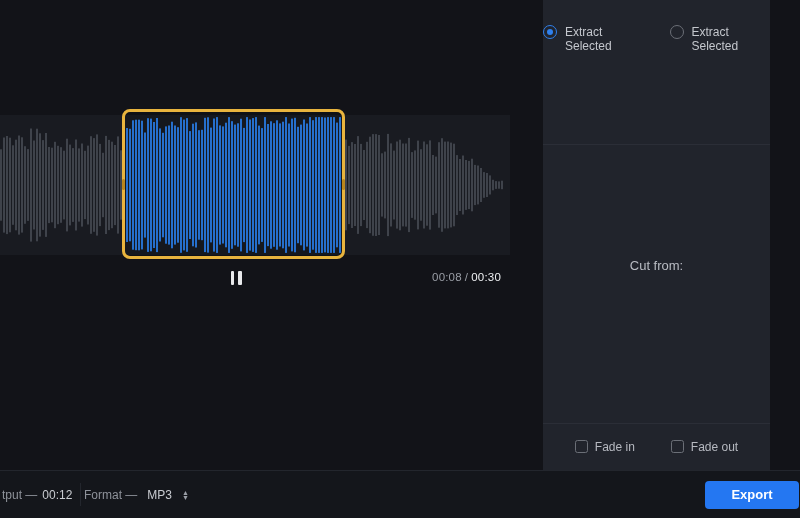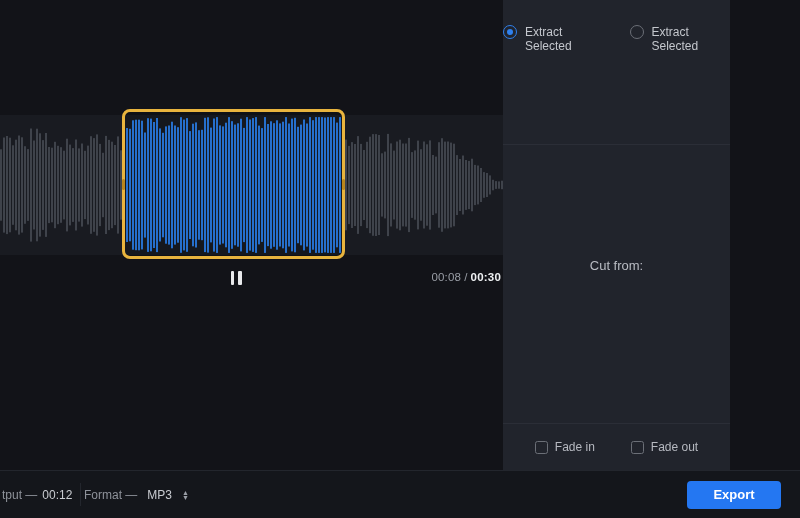--- a/index.html
+++ b/index.html
@@ -24,59 +24,59 @@
   .handle.l{left:-3px;}
   .handle.r{right:-3px;}
 
   .transport{position:absolute;left:0;top:266px;width:525px;height:24px;}
   .pause-btn{
     position:absolute;left:224px;top:2px;width:24px;height:20px;
     background:transparent;border:none;display:flex;align-items:center;justify-content:center;gap:4px;cursor:pointer;padding:0;
   }
   .pause-btn span{display:block;width:3.5px;height:14px;background:#e9eaec;border-radius:1px;}
   .time{position:absolute;right:24px;top:5px;font-size:11.5px;color:#9a9ea6;letter-spacing:.2px;}
-  .time b{color:#eef0f2;font-weight:700;margin-left:3px;}
+  .time b{color:#eef0f2;font-weight:400;margin-left:3px;}
   .time .sep{margin-left:3px;}
 
   
-  .panel{position:absolute;left:503px;top:0;width:227px;height:470px;background:#21242c;}
+  .panel{position:absolute;left:543px;top:0;width:227px;height:470px;background:#21242c;}
   .sec1{height:145px;border-bottom:1px solid #2b2e37;box-sizing:border-box;
         display:flex;justify-content:center;gap:26px;padding-top:25px;}
   .radio-row{display:flex;align-items:flex-start;gap:8px;color:#c4c7cd;font-size:12px;cursor:pointer;height:15px;}
   .radio{width:14px;height:14px;border-radius:50%;border:1.5px solid #6b6f77;box-sizing:border-box;position:relative;flex:none;}
   .radio.sel{border-color:#2f80ed;}
   .radio.sel::after{content:"";position:absolute;left:2.5px;top:2.5px;width:6px;height:6px;border-radius:50%;background:#2f80ed;}
   .radio-row .lbl{line-height:14px;}
 
   .sec2{height:279px;border-bottom:1px solid #2b2e37;box-sizing:border-box;
         display:flex;flex-direction:column;align-items:center;justify-content:center;}
   .cut-label{color:#b9bcc3;font-size:13px;margin-bottom:24px;margin-top:-14px;}
   .cut-row{display:flex;align-items:center;gap:11px;}
   .time-input{
     width:84px;height:27px;background:#1a1d23;border:1px solid #3c4049;border-radius:4px;
     color:#dadce0;font-size:12px;text-align:center;font-family:"Liberation Sans", sans-serif;outline:none;box-sizing:border-box;
   }
   .to{color:#b9bcc3;font-size:12px;}
 
   .sec3{height:46px;display:flex;align-items:center;justify-content:center;gap:36px;}
-  .check-row{display:flex;align-items:flex-end;gap:7px;color:#b6b9c0;font-size:12px;cursor:pointer;}
+  .check-row{display:flex;align-items:flex-start;gap:7px;color:#b6b9c0;font-size:12px;cursor:pointer;}
   .checkbox{width:13px;height:13px;border:1.5px solid #6b6f77;border-radius:2.5px;box-sizing:border-box;flex:none;}
 
   
   .bottombar{position:absolute;left:0;top:470px;width:800px;height:48px;background:#14161b;
              border-top:1px solid #23262d;box-sizing:border-box;padding-left:16px;}
   .output{position:absolute;left:2px;top:50%;transform:translateY(-50%);font-size:12px;color:#8e929a;white-space:nowrap;}
   .output .val{color:#c9ccd1;margin-left:5px;}
   .bdiv{position:absolute;left:80px;top:12px;height:23px;width:1px;background:#23262d;}
   .format{position:absolute;left:84px;top:50%;transform:translateY(-50%);display:flex;align-items:center;gap:10px;
           font-size:12px;color:#8e929a;white-space:nowrap;}
   .format .val{color:#c9ccd1;}
   .stepper{display:flex;flex-direction:column;color:#9a9ea6;line-height:5px;font-size:7px;cursor:pointer;background:none;border:none;padding:0;}
   .export{
-    position:absolute;right:19px;top:50%;transform:translateY(-50%);
+    position:absolute;right:1px;top:50%;transform:translateY(-50%);
     width:94px;height:28px;background:#2477f2;border:none;border-radius:4px;
     color:#ffffff;font-size:13px;font-weight:700;cursor:pointer;font-family:"Liberation Sans", sans-serif;
   }
 </style>
 </head>
 <body>
 
 <div class="app">
 
   <div class="main">

